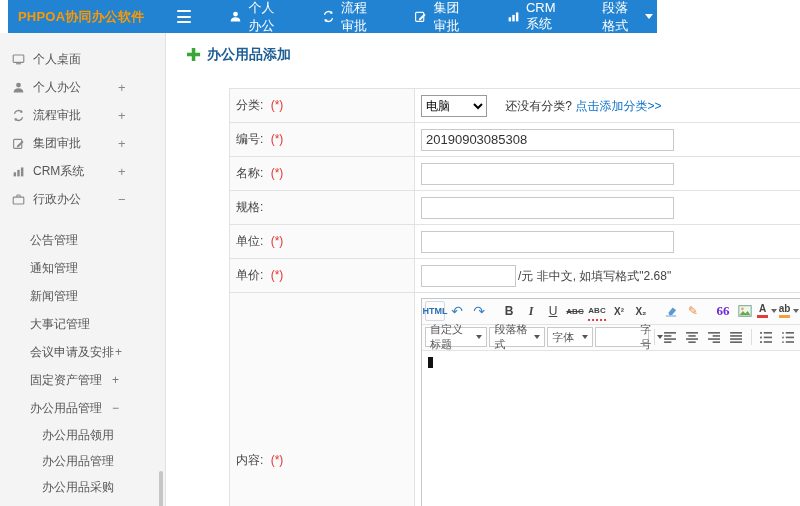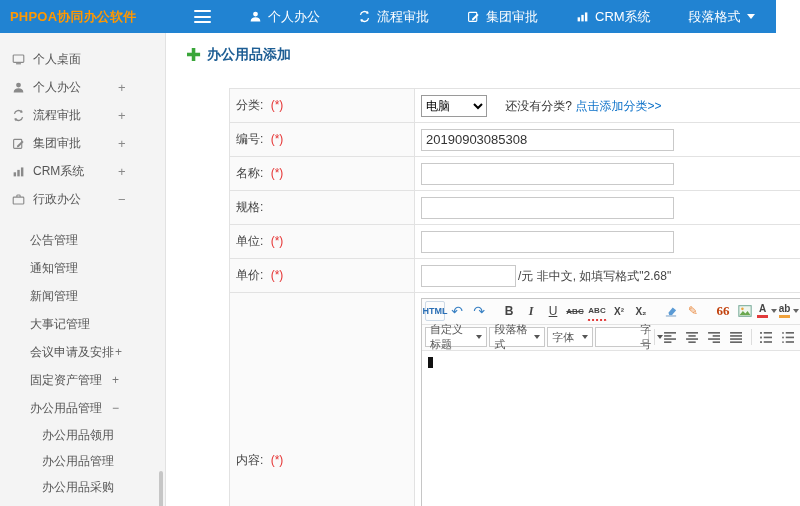--- a/index.html
+++ b/index.html
@@ -3,21 +3,21 @@
 <meta charset="utf-8">
 <style>
   * { margin:0; padding:0; box-sizing:border-box; }
   html,body { width:800px; height:506px; overflow:hidden; }
   body {
     position:relative; background:#fff; color:#333;
     font-family:"Liberation Sans","DejaVu Sans",sans-serif; font-size:12px;
   }
 
   
-  .navbar { position:absolute; top:0; left:0; width:776px; height:33px;
+  .navbar { position:absolute; top:0; left:8px; width:649px; height:33px;
             background:#2183d2; display:flex; align-items:center; }
   .logo { width:166px; padding-left:10px; color:#ff9800; font-weight:bold;
           font-size:13px; letter-spacing:.2px; }
   .hamburger { margin-left:28px; width:17px; height:13px; display:flex;
                flex-direction:column; justify-content:space-between; cursor:pointer; }
   .hamburger i { display:block; height:2px; background:#fff; border-radius:1px; }
   .nav-menu { display:flex; margin-left:34px; gap:30px; align-items:center; }
   .nav-item { display:flex; align-items:center; gap:6px; color:#fff;
               font-size:13px; cursor:pointer; height:33px; padding:0 4px; }
   .caret-down { width:0; height:0; border-left:4px solid transparent;
@@ -72,21 +72,21 @@
   .t-html { color:#2b6fb5; font-size:9px; font-weight:bold;
             border:1px solid #ccd9e6; padding:0 2px; }
   .t-undo,.t-redo { color:#3b82c4; font-size:14px; }
   .t-bold { font-weight:bold; font-size:12px; }
   .t-italic { font-style:italic; font-weight:bold;
               font-family:"Liberation Serif","DejaVu Serif",serif; font-size:12px; }
   .t-underline { text-decoration:underline; font-size:12px; }
   .t-strike { text-decoration:line-through; font-size:8px; font-weight:bold; }
   .t-abc { font-size:8px; font-weight:bold; border-bottom:2px dotted #e23b3b; }
   .t-sup,.t-sub { font-size:10px; font-weight:bold; }
-  .t-quote { color:#c2410c; font-weight:bold; font-size:13px;
+  .t-quote { color:#6d28d9; font-weight:bold; font-size:13px;
              font-family:"Liberation Serif","DejaVu Serif",serif; }
   .stack { display:flex; flex-direction:column; align-items:center; line-height:1; }
   .colorbar-red { width:11px; height:3px; background:#e23b3b; margin-top:1px; }
   .colorbar-orange { width:11px; height:3px; background:#f0a23c; margin-top:1px; }
   .mini-caret { width:0; height:0; border-left:3px solid transparent;
                 border-right:3px solid transparent; border-top:4px solid #666;
                 margin-left:3px; }
   .tdrop { display:flex; align-items:center; height:20px; border:1px solid #c9c9c9;
            background:#fff; padding:0 4px; color:#555; font-size:11px; cursor:pointer; }
   .tdrop .mini-caret { border-top-color:#555; margin-left:6px; }

